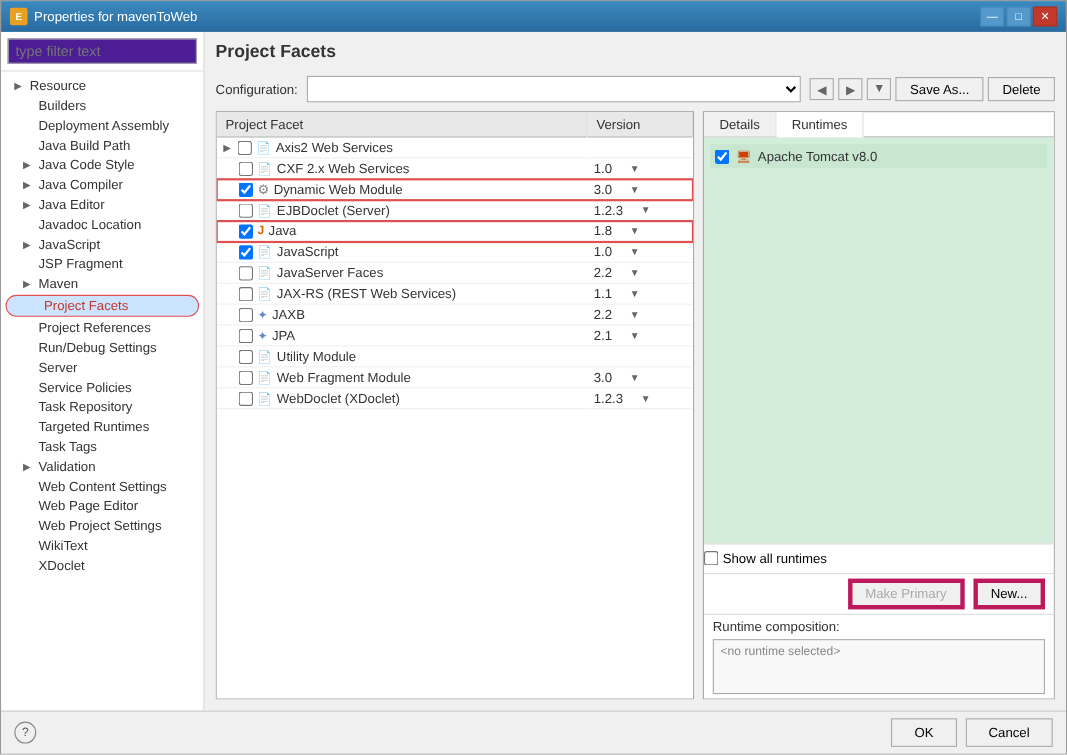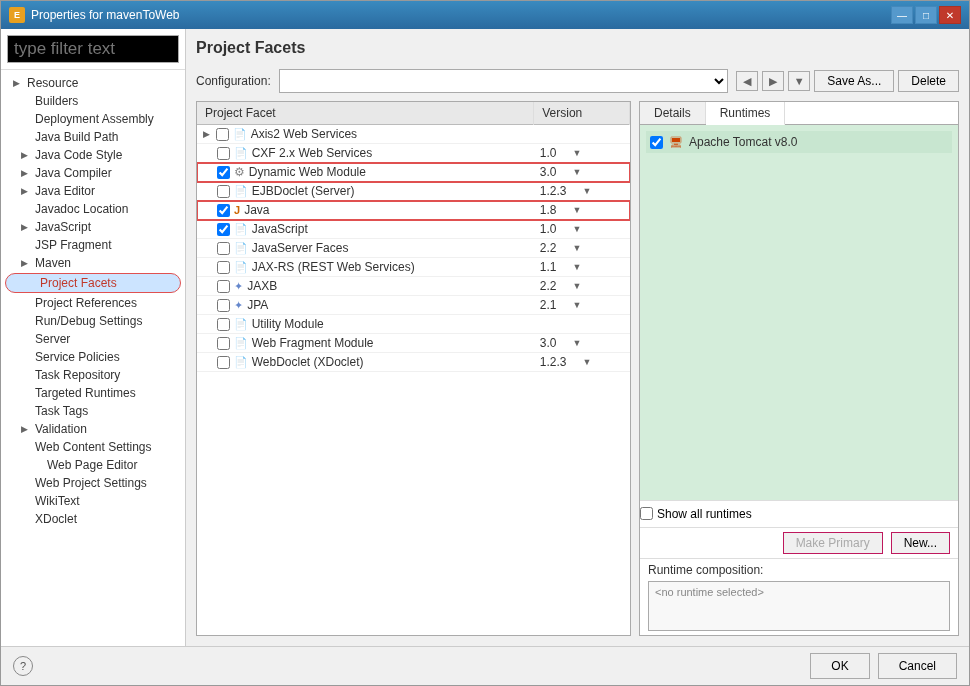--- a/index.html
+++ b/index.html
@@ -84,23 +84,23 @@
       flex-shrink: 0;
     }
     .filter-box {
       padding: 6px;
       border-bottom: 1px solid #ddd;
     }
     .filter-input {
       width: 100%;
       padding: 3px 6px;
       border: 1px solid #aaa;
-      font-size: 17px;
+      font-size: 13px;
       color: #888;
-      background: #000000;
+      background: #4c1d95;
     }
     .sidebar-tree {
       flex: 1;
       overflow-y: auto;
       padding: 4px 0;
     }
     .tree-item {
       padding: 2px 8px 2px 12px;
       cursor: pointer;
       white-space: nowrap;
@@ -265,21 +265,21 @@
     .runtime-buttons-row {
       display: flex;
       gap: 8px;
       padding: 4px 8px;
       border-top: 1px solid #ddd;
       justify-content: flex-end;
     }
     .runtime-btn {
       padding: 3px 12px;
       background: #f0f0f0;
-      border: 1px solid #be185d;
+      border: 4px solid #be185d;
       font-size: 12px;
       cursor: pointer;
     }
     .runtime-btn:disabled {
       color: #aaa;
     }
     .runtime-composition {
       padding: 4px 8px;
       font-size: 12px;
       color: #333;
@@ -436,21 +436,21 @@
             <span>Task Tags</span>
           </div>
           <div class="tree-item" style="padding-left: 20px;">
             <span class="expand-icon">▶</span>
             <span>Validation</span>
           </div>
           <div class="tree-item" style="padding-left: 20px;">
             <span class="expand-icon">&nbsp;</span>
             <span>Web Content Settings</span>
           </div>
-          <div class="tree-item" style="padding-left: 20px; margin-left: 12px;">
+          <div class="tree-item" style="padding-left: 20px;">
             <span class="expand-icon">&nbsp;</span>
             <span>Web Page Editor</span>
           </div>
           <div class="tree-item" style="padding-left: 20px;">
             <span class="expand-icon">&nbsp;</span>
             <span>Web Project Settings</span>
           </div>
           <div class="tree-item" style="padding-left: 20px;">
             <span class="expand-icon">&nbsp;</span>
             <span>WikiText</span>

